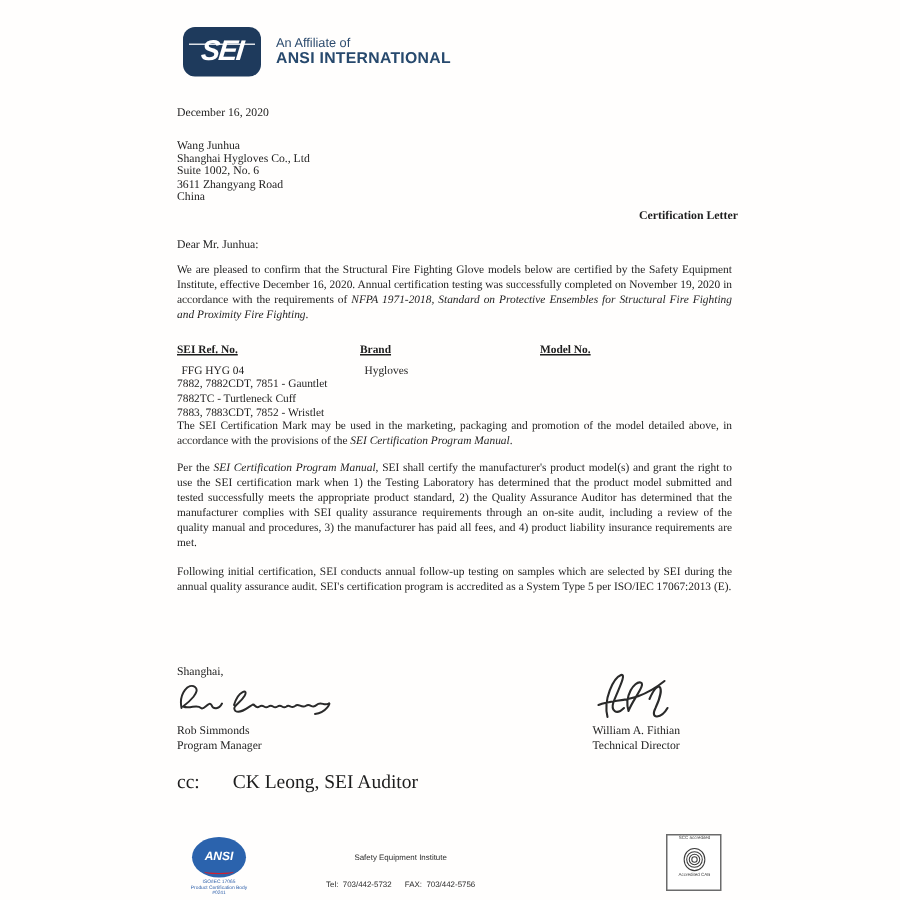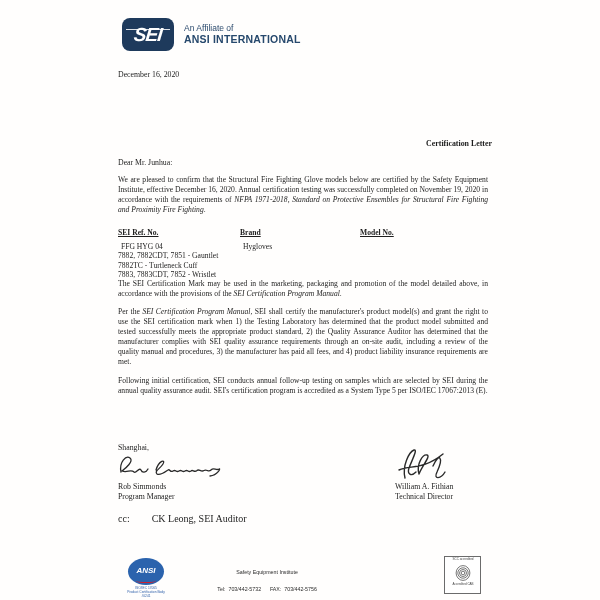--- a/index.html
+++ b/index.html
@@ -37,21 +37,21 @@
   .thead span span{font-weight:bold;text-decoration:underline;}
   .trow{margin-top:4px;}
   .trow .c1{padding-left:3px;}
 
   .sincerely{position:absolute;left:118px;top:444px;}
   .sig{position:absolute;}
   .sig-left{left:118px;top:452px;}
   .sig-right{left:393px;top:446px;}
   .sig-block{position:absolute;top:482px;font-size:7.8px;line-height:9.6px;}
   .sig-block-left{left:118px;} .sig-block-right{left:395px;}
-  .cc{position:absolute;left:118px;top:513px;font-size:10px;}
+  .cc{position:absolute;left:118px;top:513px;font-size:13px;}
   .cc .cc-val{margin-left:22px;}
 
   
   .ansi{position:absolute;left:126px;top:558px;width:40px;text-align:center;}
   .ansi-oval{position:relative;width:36px;height:27px;margin:0 auto;background:#2b63ad;
              border-radius:50%;display:flex;align-items:center;justify-content:center;}
   .ansi-text{font-family:"Liberation Sans",sans-serif;font-style:italic;font-weight:bold;
              font-size:8px;color:#fff;line-height:1;margin-top:-2px;}
   .ansi-swoosh{position:absolute;left:8px;bottom:2.5px;width:20px;height:3px;
                border-bottom:1.4px solid #cf2030;border-radius:50%;}
@@ -73,20 +73,27 @@
 <div class="page">
 
   <div class="sei-logo">
     <span class="sei-logo-line"></span>
     <span class="sei-logo-text">SEI</span>
   </div>
   <div class="aff1">An Affiliate of</div>
   <div class="aff2">ANSI INTERNATIONAL</div>
 
   <div class="date txt">December 16, 2020</div>
+  <div class="address txt">
+    <div>Wang Junhua</div>
+    <div>Shanghai Hygloves Co., Ltd</div>
+    <div>Suite 1002, No. 6</div>
+    <div>3611 Zhangyang Road</div>
+    <div>China</div>
+  </div>
 
   <div class="cert-title">Certification Letter</div>
   <div class="salutation txt">Dear Mr. Junhua:</div>
 
   <p class="body p1"><span>We are pleased to confirm that the Structural Fire Fighting Glove models below are certified by the Safety Equipment Institute, effective December 16, 2020. Annual certification testing was successfully completed on November 19, 2020 in accordance with the requirements of </span><i>NFPA 1971-2018, Standard on Protective Ensembles for Structural Fire Fighting and Proximity Fire Fighting</i><span>.</span></p>
 
   <div class="ctable">
     <div class="thead">
       <span class="c1"><span class="th">SEI Ref. No.</span></span><span class="c2"><span class="th">Brand</span></span><span class="c3"><span class="th">Model No.</span></span>
     </div>

